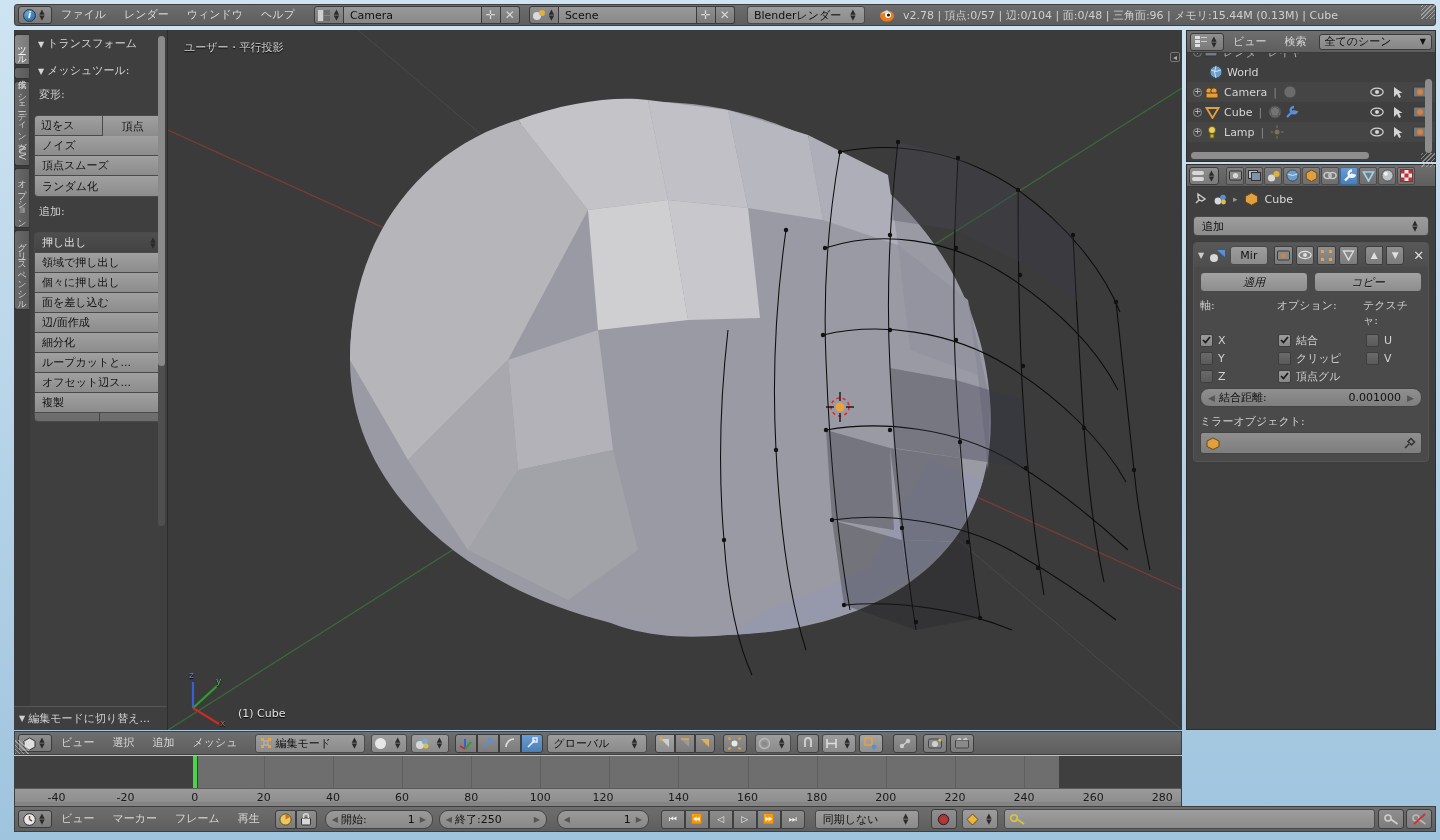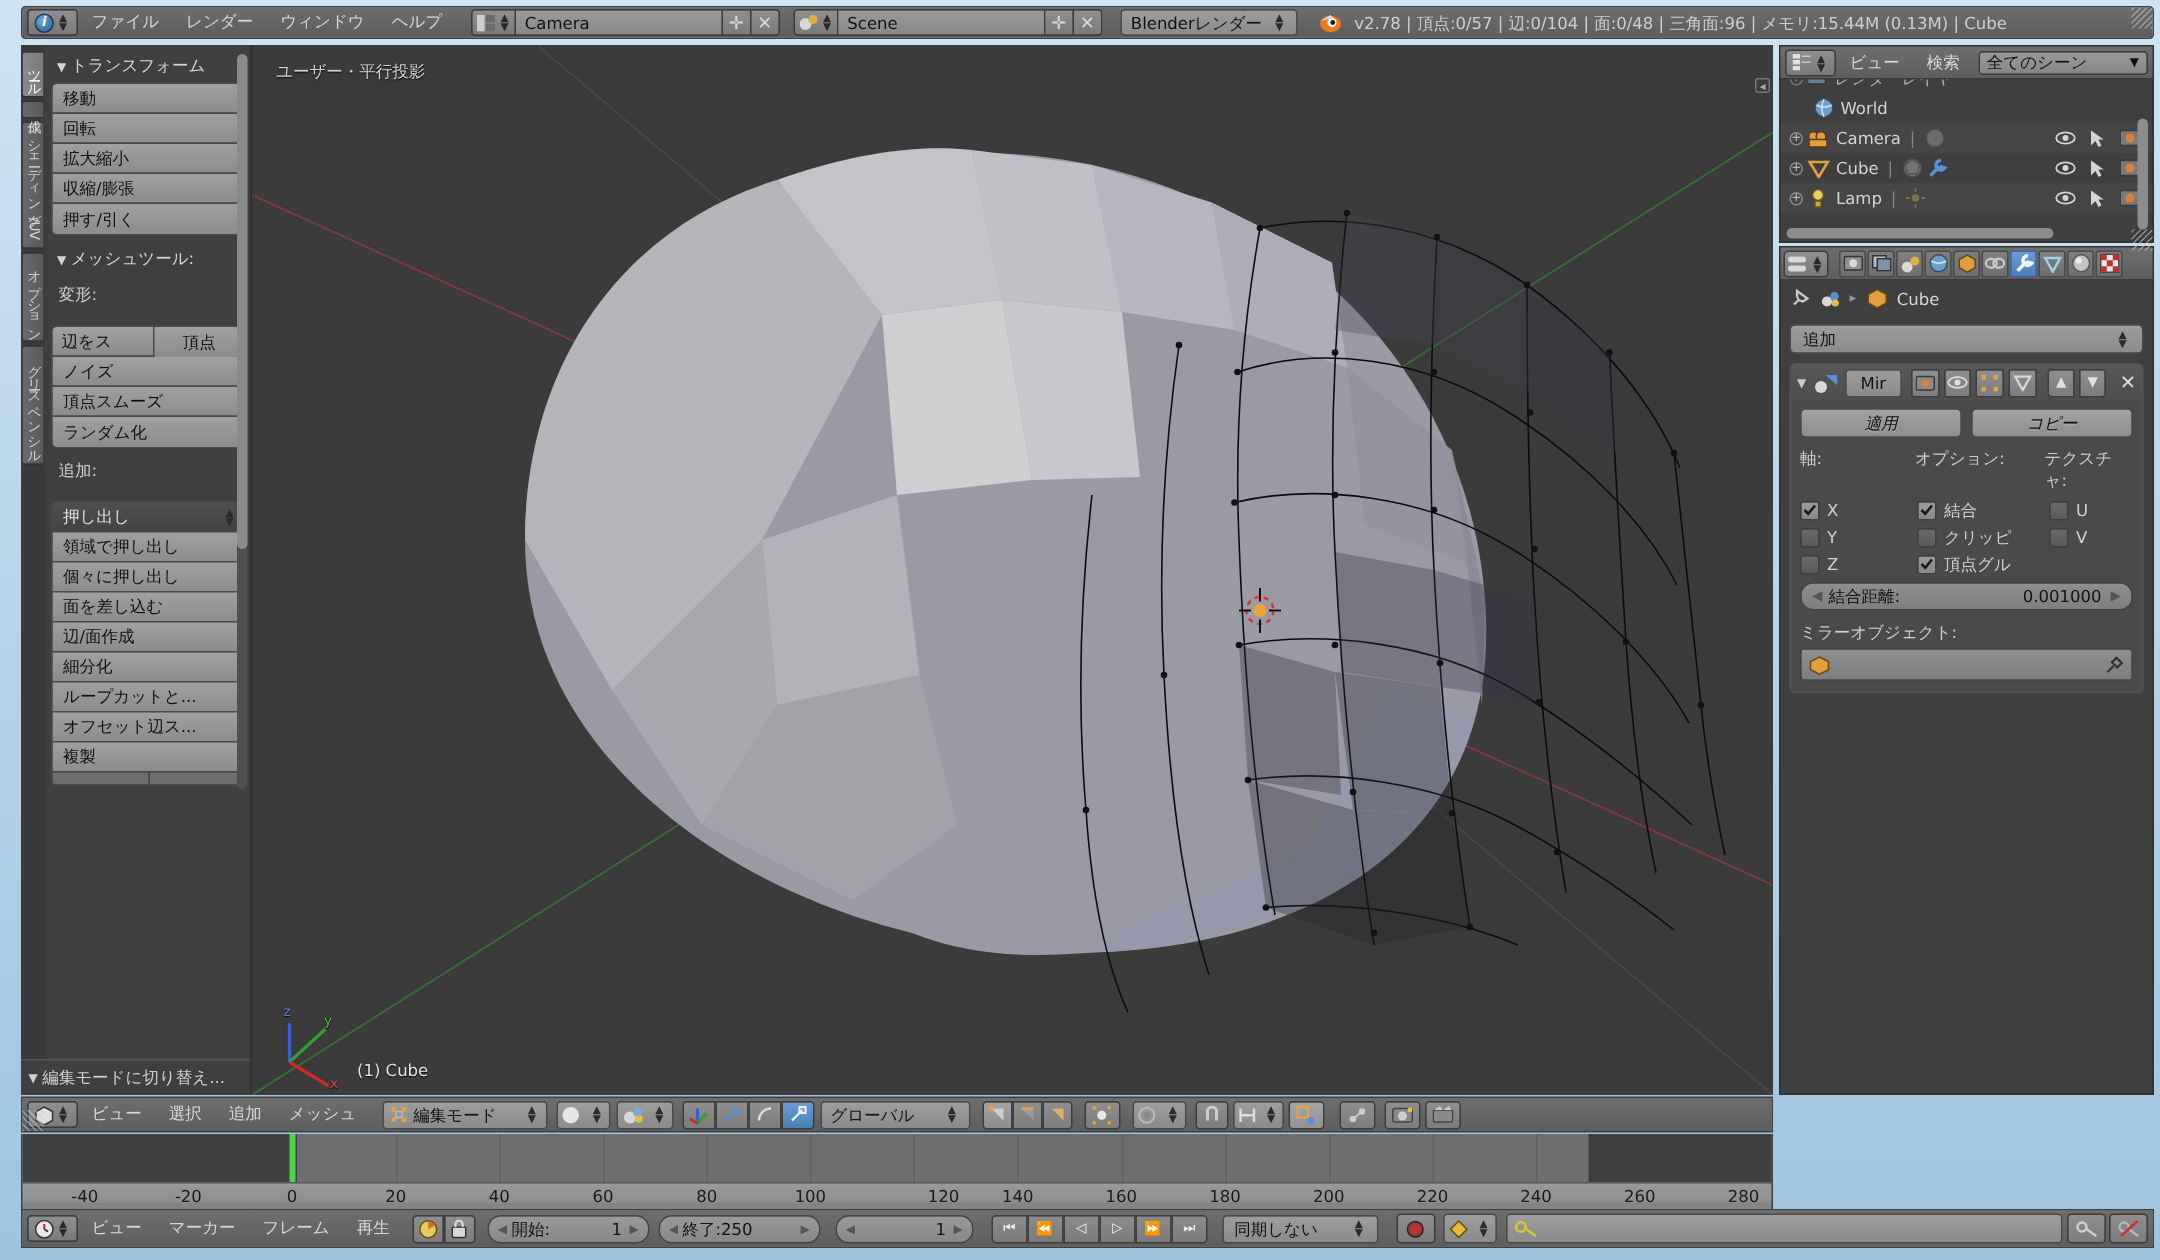--- a/index.html
+++ b/index.html
@@ -360,27 +360,20 @@
       <div class="vtab active">ツール</div>
       <div class="vtab">作成</div>
       <div class="vtab">シェーディング/UV</div>
       <div class="vtab">オプション</div>
       <div class="vtab">グリースペンシル</div>
     </div>
 
     <div id="toolpanels">
       <div class="panel-hdr">
         <span class="tri">▼</span><span>トランスフォーム</span>
-      </div>
-      <div class="ts-group">
-        <div class="ts-btn">移動</div>
-        <div class="ts-btn">回転</div>
-        <div class="ts-btn">拡大縮小</div>
-        <div class="ts-btn">収縮/膨張</div>
-        <div class="ts-btn">押す/引く</div>
       </div>
 
       <div class="panel-hdr" style="margin-top:6px">
         <span class="tri">▼</span><span>メッシュツール:</span>
       </div>
       <div class="ts-lbl">変形:</div>
       <div class="ts-group">
         <div class="ts-row">
           <div class="ts-btn" style="justify-content:flex-start;padding-left:6px">辺をス</div>
           <div class="ts-btn">頂点</div>
@@ -984,21 +977,21 @@
     <div id="tl-play" style="left: 177.692px;"></div>
     <div id="tl-nums">
         <span class="tl-num" style="left: 41.4675px;">-40</span>
         <span class="tl-num" style="left: 110.58px;">-20</span>
         <span class="tl-num" style="left: 179.692px;">0</span>
         <span class="tl-num" style="left: 248.805px;">20</span>
         <span class="tl-num" style="left: 317.917px;">40</span>
         <span class="tl-num" style="left: 387.03px;">60</span>
         <span class="tl-num" style="left: 456.142px;">80</span>
         <span class="tl-num" style="left: 525.254px;">100</span>
-        <span class="tl-num" style="left: 614px; text-align: center;">120</span>
+        <span class="tl-num" style="left: 588px; text-align: center;">120</span>
         <span class="tl-num" style="left: 663.479px;">140</span>
         <span class="tl-num" style="left: 732.592px;">160</span>
         <span class="tl-num" style="left: 801.704px;">180</span>
         <span class="tl-num" style="left: 870.817px;">200</span>
         <span class="tl-num" style="left: 939.929px;">220</span>
         <span class="tl-num" style="left: 1009.04px;">240</span>
         <span class="tl-num" style="left: 1078.15px;">260</span>
         <span class="tl-num" style="left: 1147.27px;">280</span>
       </div>
   </div>

